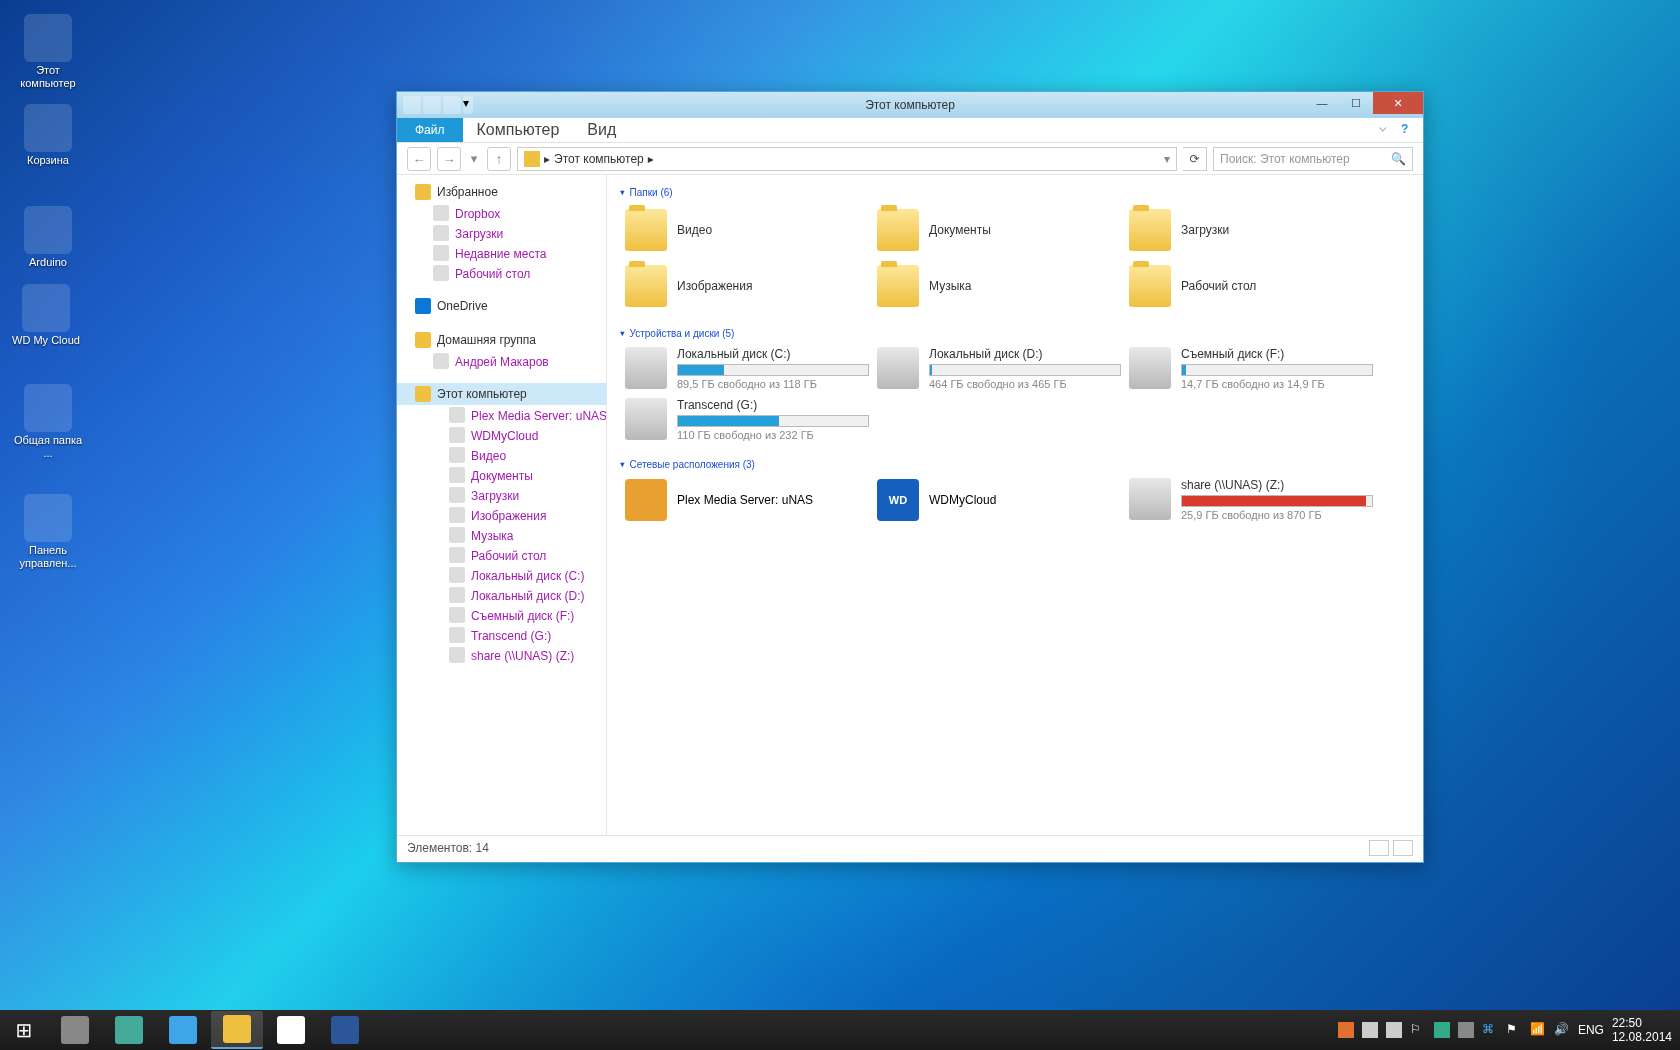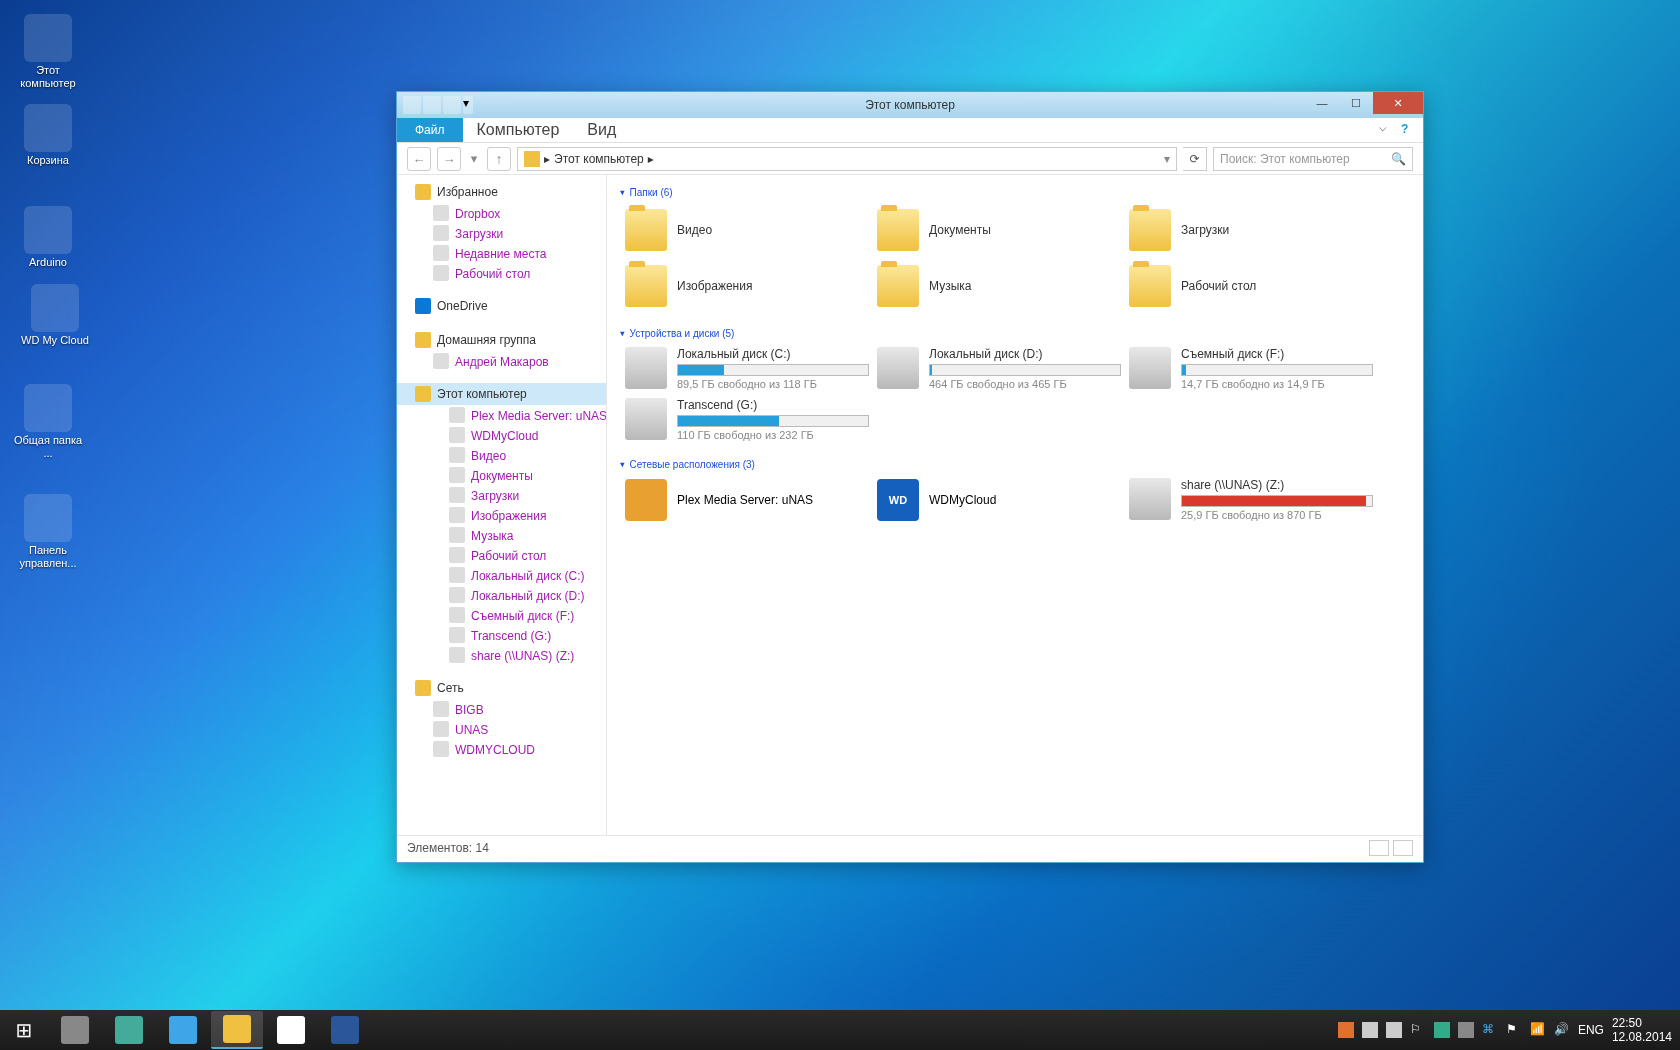--- a/index.html
+++ b/index.html
@@ -80,21 +80,21 @@
         <span>Этот компьютер</span>
       </div>
       <div class="di" style="left: 10px; top: 104px;">
         <div class="ic"></div>
         <span>Корзина</span>
       </div>
       <div class="di" style="left: 10px; top: 206px;">
         <div class="ic"></div>
         <span>Arduino</span>
       </div>
-      <div class="di" style="left: 17px; top: 284px;">
+      <div class="di" style="left: 8px; top: 284px;">
         <div class="ic"></div>
         <span>WD My Cloud</span>
       </div>
       <div class="di" style="left: 10px; top: 384px;">
         <div class="ic"></div>
         <span>Общая папка ...</span>
       </div>
       <div class="di" style="left: 10px; top: 474px; margin-top: 20px;">
         <div class="ic"></div>
         <span>Панель управлен...</span>
@@ -236,38 +236,20 @@
               <div class="ic2"></div>
               <span>Съемный диск (F:)</span>
             </div>
             <div class="it sub">
               <div class="ic2"></div>
               <span>Transcend (G:)</span>
             </div>
             <div class="it sub">
               <div class="ic2"></div>
               <span>share (\\UNAS) (Z:)</span>
-            </div>
-          </div>
-          <div class="ng">
-            <div class="hd">
-              <div class="ic2"></div>
-              <span>Сеть</span>
-            </div>
-            <div class="it">
-              <div class="ic2"></div>
-              <span>BIGB</span>
-            </div>
-            <div class="it">
-              <div class="ic2"></div>
-              <span>UNAS</span>
-            </div>
-            <div class="it">
-              <div class="ic2"></div>
-              <span>WDMYCLOUD</span>
             </div>
           </div>
         </div>
       <div id="main">
           <div class="sec">
             <div class="sh">Папки (6)</div>
             <div class="grid">
               <div class="fld">
                 <div class="fic"></div>
                 <div class="lbl">Видео</div>

